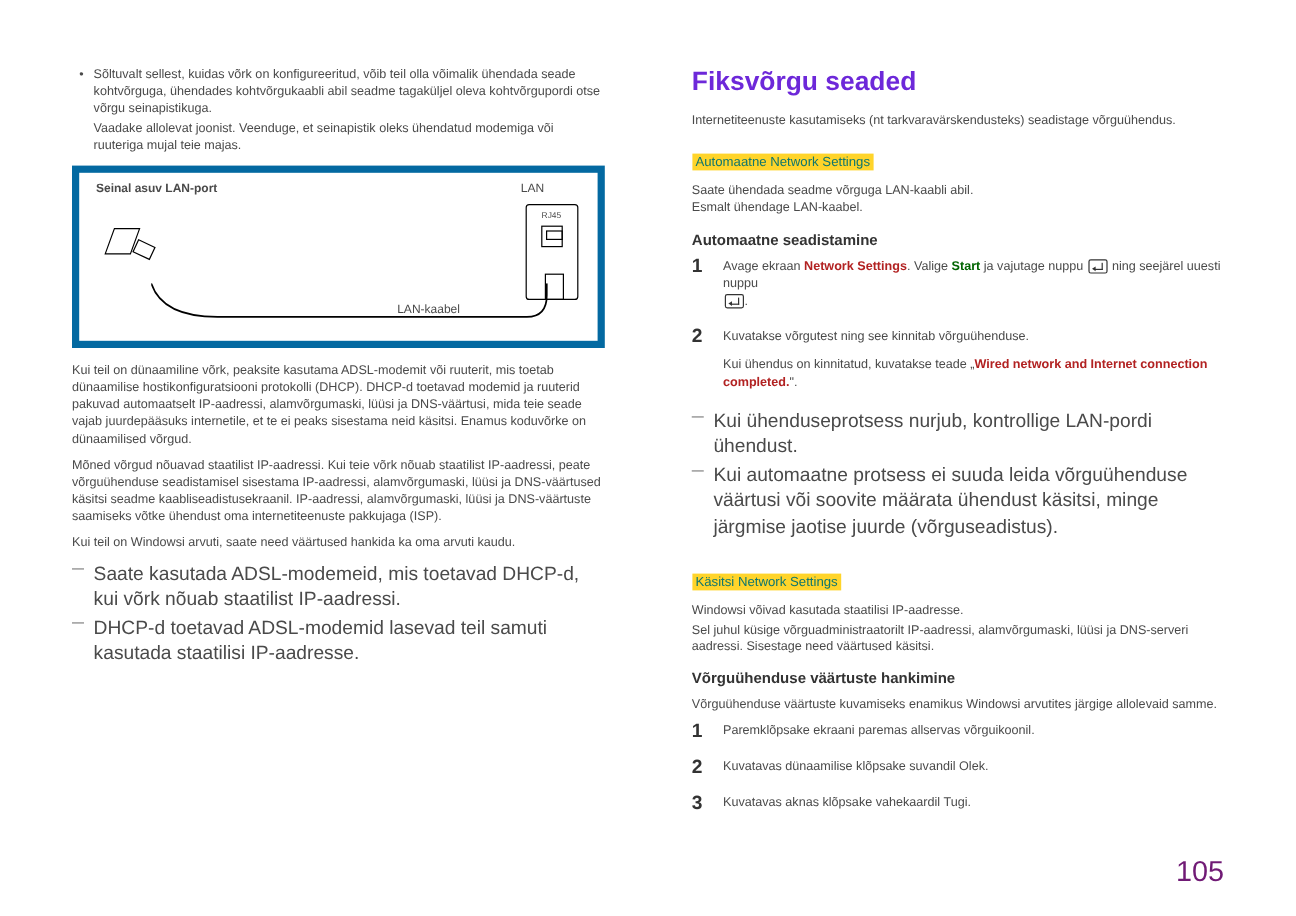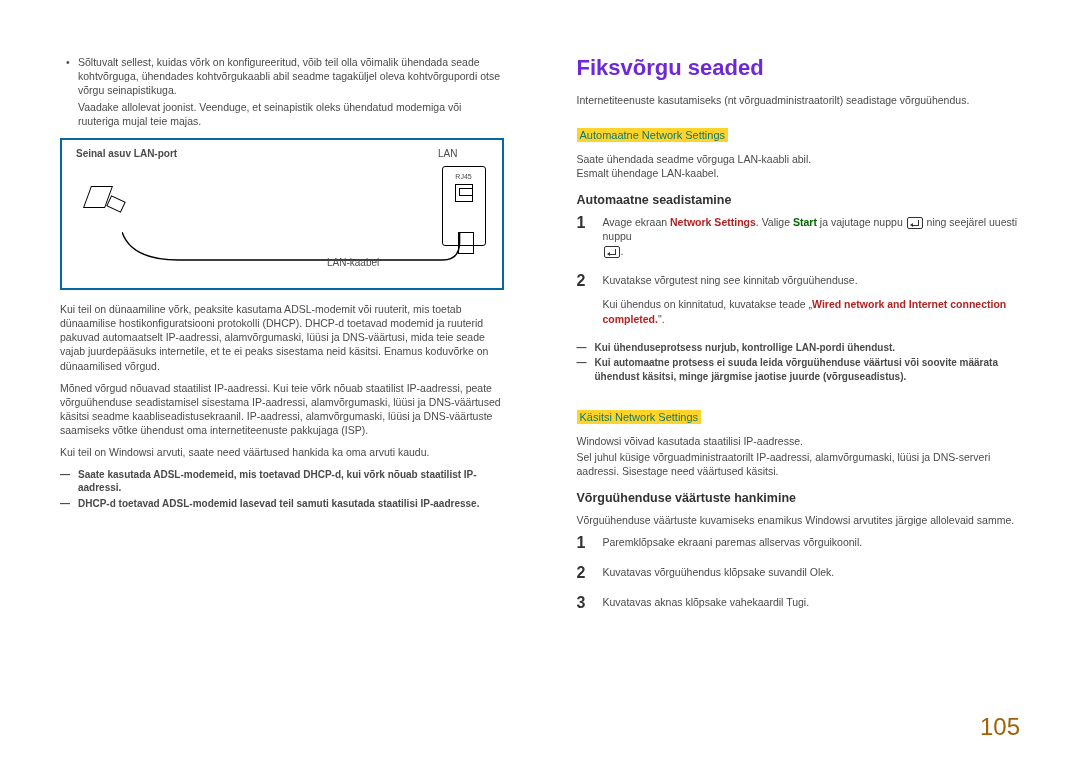--- a/index.html
+++ b/index.html
@@ -35,21 +35,21 @@
     left: 6px;
     top: 0;
   }
   .indent-text {
     padding-left: 18px;
     font-size: 10.5px;
     line-height: 1.35;
     margin-bottom: 2px;
   }
   .diagram-box {
-    border: 2px solid #0369a1;
+    border: 6px solid #0369a1;
     margin: 10px 0 12px 0;
     padding: 12px 16px 10px 16px;
     position: relative;
     height: 152px;
   }
   .diagram-label-top {
     position: absolute;
     top: 8px;
     left: 14px;
     font-size: 10px;
@@ -138,24 +138,23 @@
     font-size: 10.5px;
     line-height: 1.35;
     margin-bottom: 8px;
   }
   .dash-list {
     list-style: none;
   }
   .dash-list li {
     position: relative;
     padding-left: 18px;
-    font-size: 10px;
+    font-size: 16px;
     line-height: 1.35;
     margin-bottom: 2px;
-    font-weight: bold;
   }
   .dash-list li::before {
     content: "―";
     position: absolute;
     left: 0;
     top: 0;
     font-size: 10px;
   }
   h1.main-heading {
     font-size: 22px;
@@ -231,21 +230,21 @@
     border-right:3px solid #333;
   }
   .indent-dash{
     margin-top:10px;
   }
   .pagenum {
     position: absolute;
     bottom: 22px;
     right: 60px;
     font-size: 24px;
-    color: #a16207;
+    color: #701a75;
     font-weight: 300;
   }
 </style>
 </head>
 <body>
 
 <div class="page">
 
   <div class="col">
     <ul class="bullet-list">
@@ -278,21 +277,21 @@
     <p class="body-p">Kui teil on Windowsi arvuti, saate need väärtused hankida ka oma arvuti kaudu.</p>
 
     <ul class="dash-list">
       <li>Saate kasutada ADSL-modemeid, mis toetavad DHCP-d, kui võrk nõuab staatilist IP-aadressi.</li>
       <li>DHCP-d toetavad ADSL-modemid lasevad teil samuti kasutada staatilisi IP-aadresse.</li>
     </ul>
   </div>
 
   <div class="col">
     <h1 class="main-heading">Fiksvõrgu seaded</h1>
-    <p class="intro">Internetiteenuste kasutamiseks (nt võrguadministraatorilt) seadistage võrguühendus.</p>
+    <p class="intro">Internetiteenuste kasutamiseks (nt tarkvaravärskendusteks) seadistage võrguühendus.</p>
 
     <h2 class="section-heading">Automaatne Network Settings</h2>
     <p class="body-p" style="margin-bottom:0">Saate ühendada seadme võrguga LAN-kaabli abil.</p>
     <p class="body-p">Esmalt ühendage LAN-kaabel.</p>
 
     <h3 class="sub-heading">Automaatne seadistamine</h3>
 
     <div class="num-item">
       <div class="num">1</div>
       <div class="txt">
@@ -323,21 +322,21 @@
 
     <h3 class="sub-heading">Võrguühenduse väärtuste hankimine</h3>
     <p class="body-p">Võrguühenduse väärtuste kuvamiseks enamikus Windowsi arvutites järgige allolevaid samme.</p>
 
     <div class="num-item">
       <div class="num">1</div>
       <div class="txt">Paremklõpsake ekraani paremas allservas võrguikoonil.</div>
     </div>
     <div class="num-item">
       <div class="num">2</div>
-      <div class="txt">Kuvatavas võrguühendus klõpsake suvandil Olek.</div>
+      <div class="txt">Kuvatavas dünaamilise klõpsake suvandil Olek.</div>
     </div>
     <div class="num-item">
       <div class="num">3</div>
       <div class="txt">Kuvatavas aknas klõpsake vahekaardil Tugi.</div>
     </div>
   </div>
 </div>
 
 <div class="pagenum">105</div>
 

